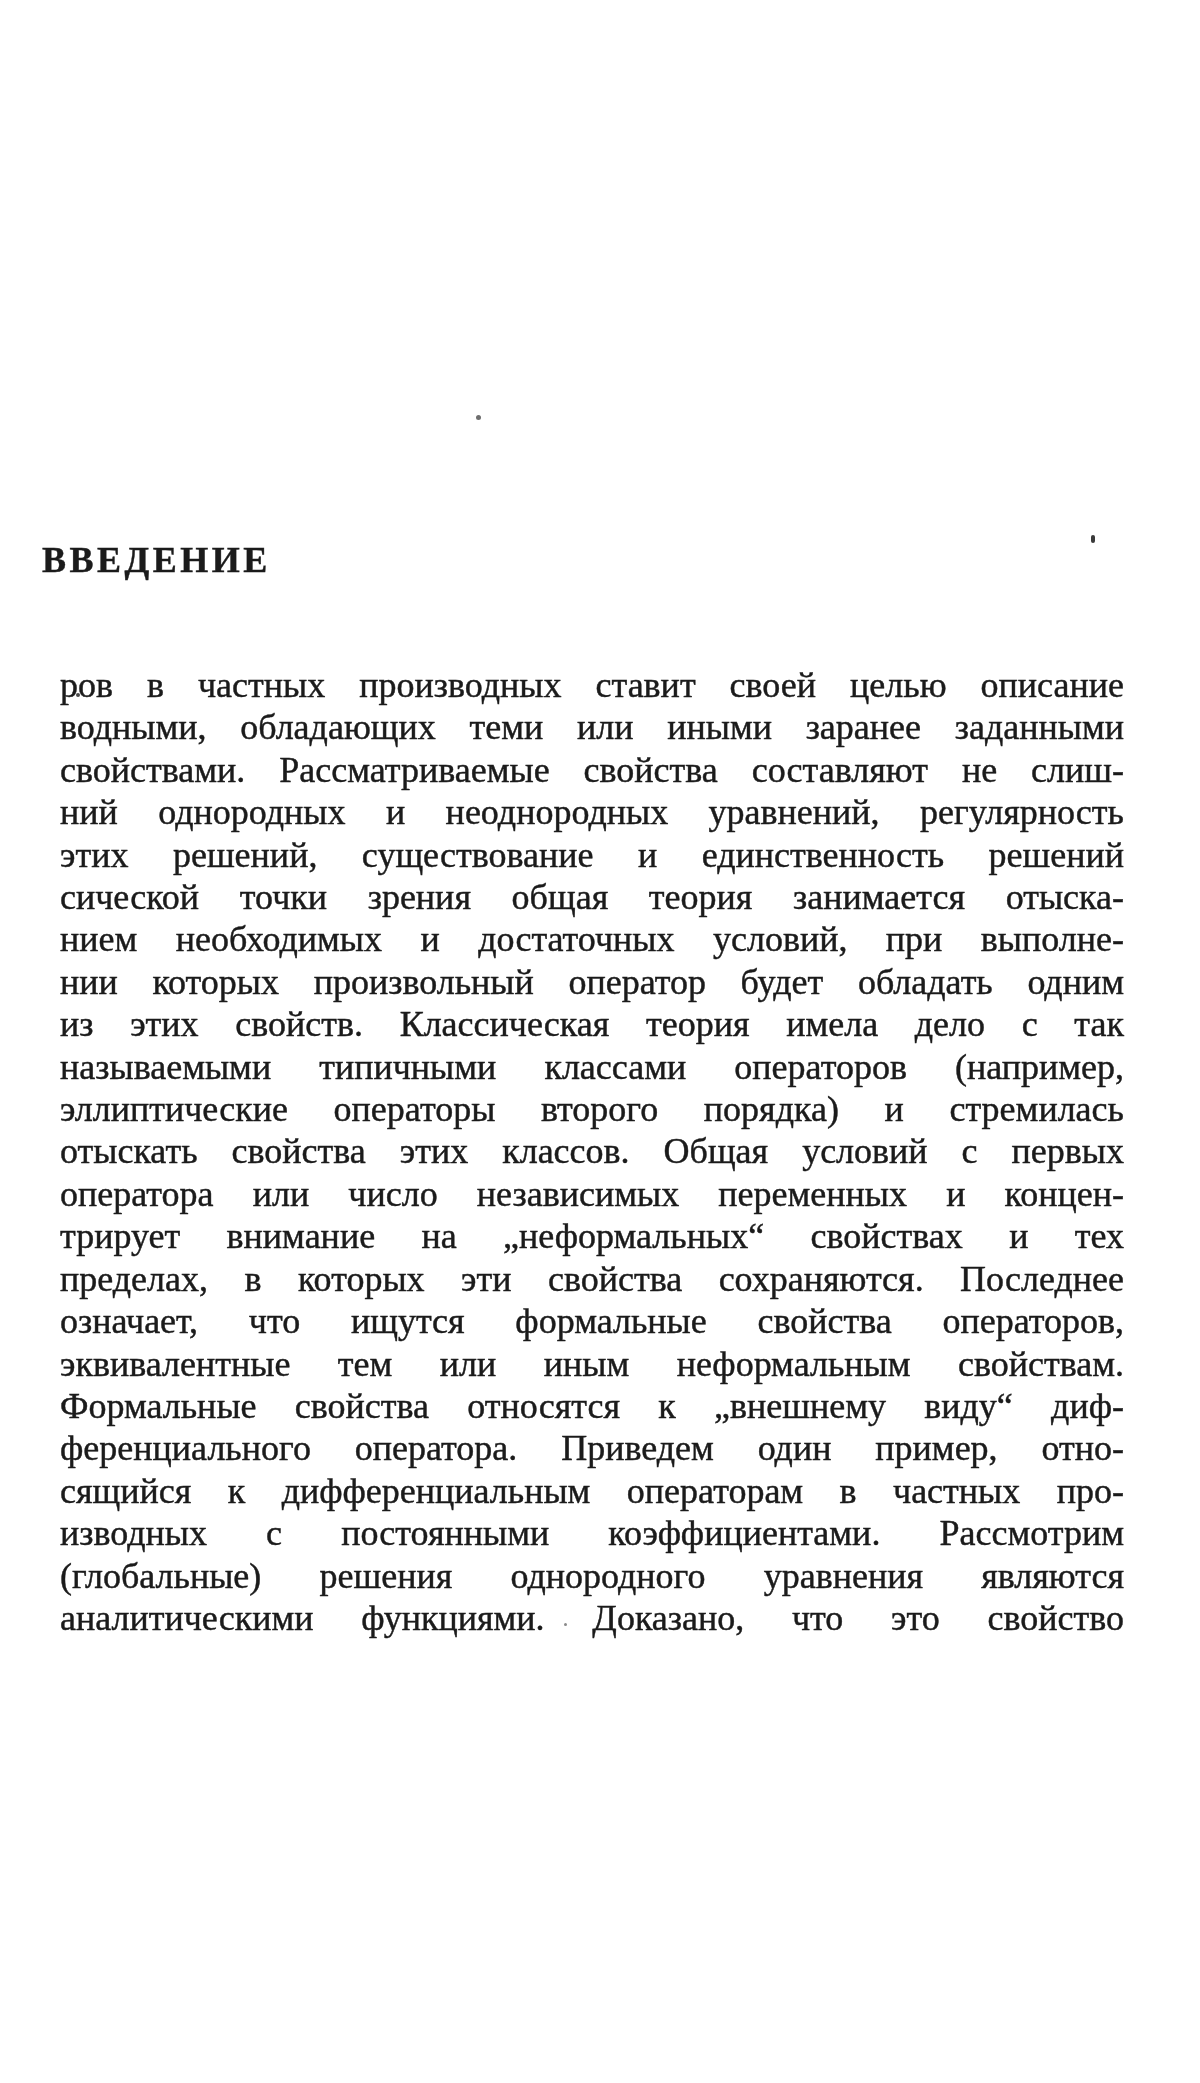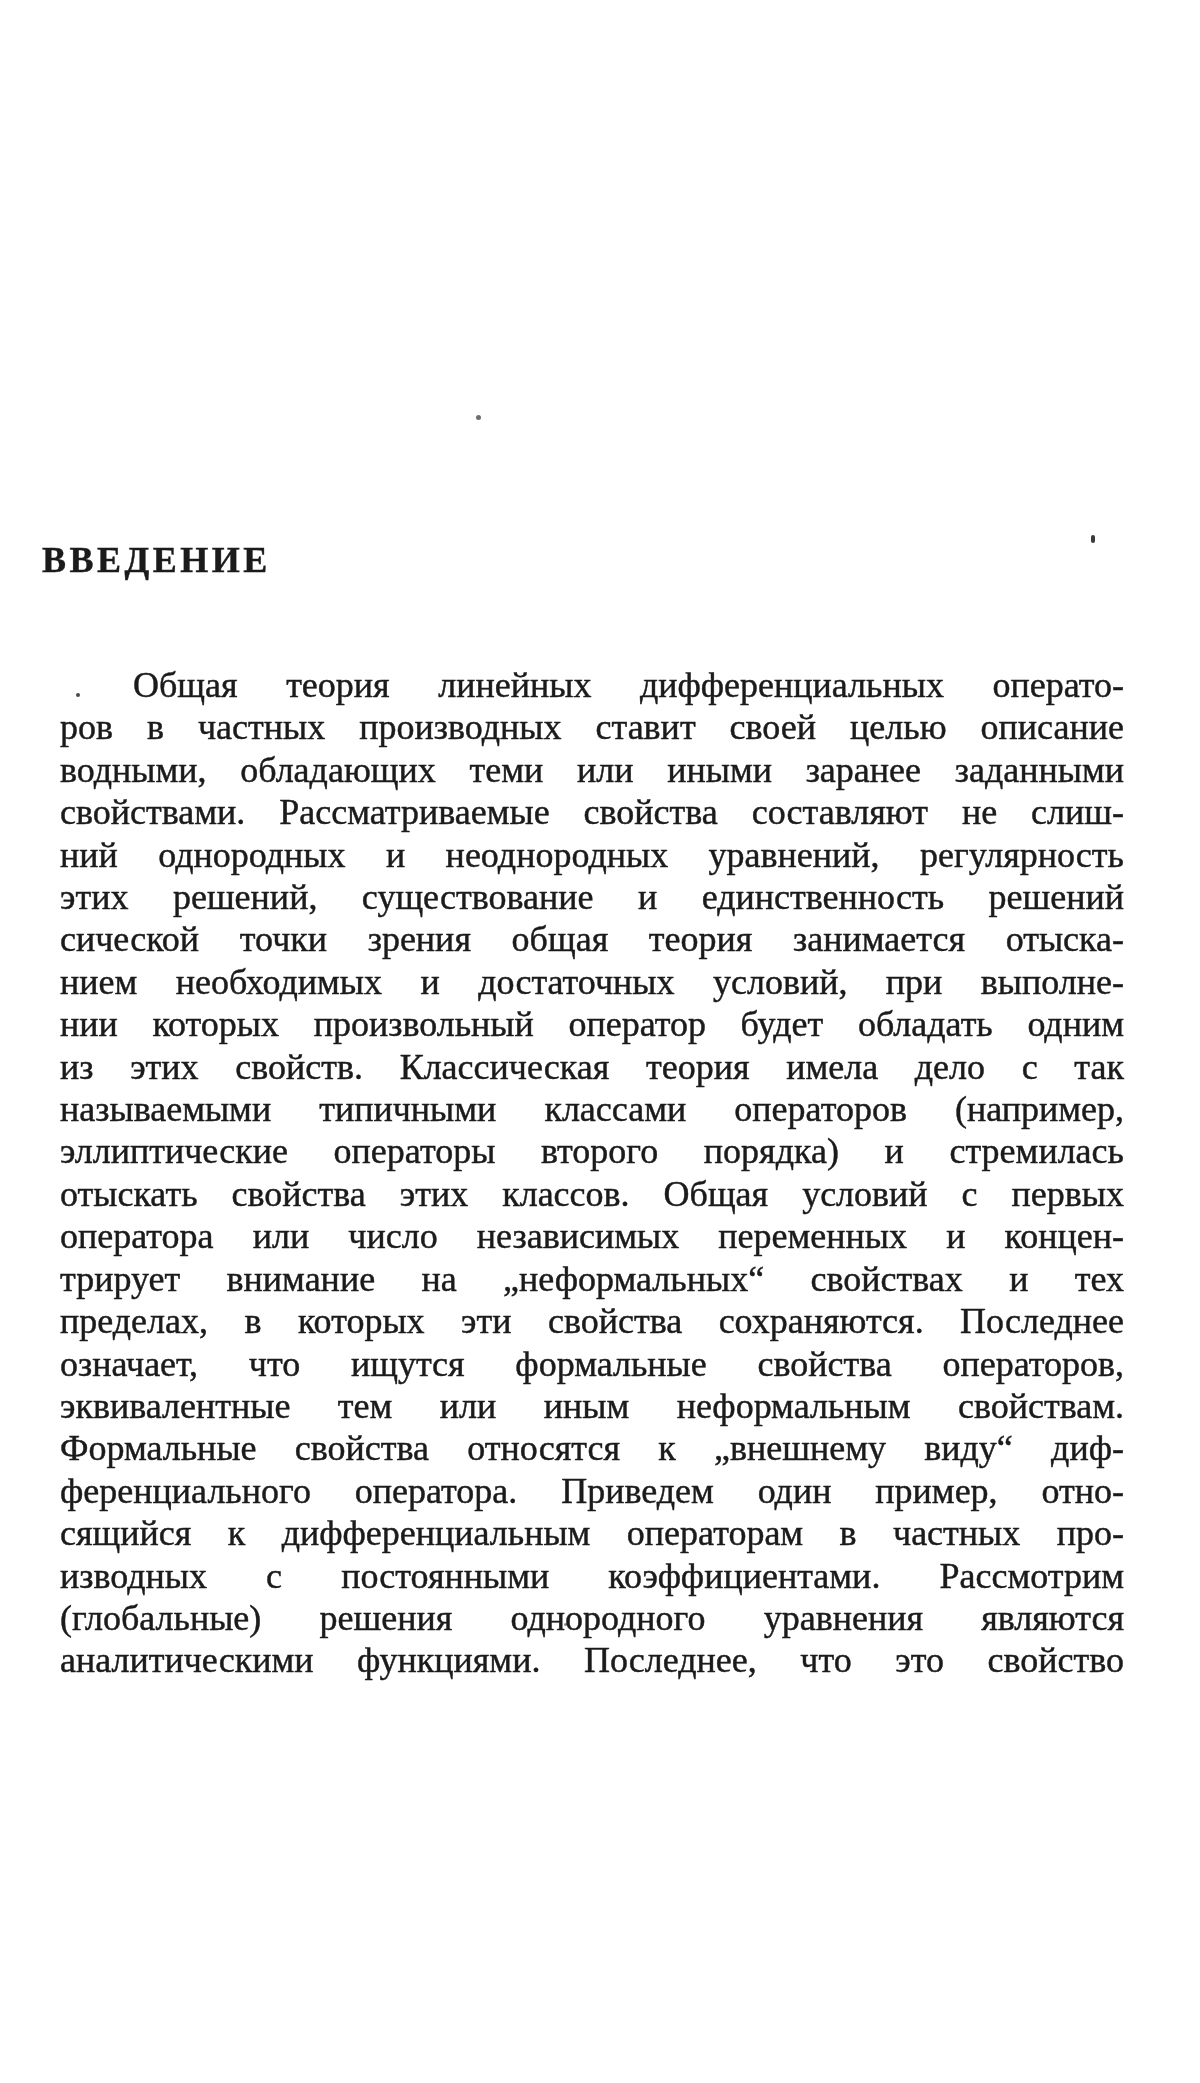--- a/index.html
+++ b/index.html
@@ -69,21 +69,20 @@
 <div class="page">
 
   <span class="speck s1"></span>
   <span class="speck s2"></span>
   <span class="speck s3"></span>
   <span class="speck s4"></span>
 
   <h1 class="page-title">ВВЕДЕНИЕ</h1>
 
   <div class="paragraph">
-    <div class="text-line indent">Общая теория линейных дифференциальных операто-</div>
     <div class="text-line">ров в частных производных ставит своей целью описание</div>
     <div class="text-line">водными, обладающих теми или иными заранее заданными</div>
     <div class="text-line">свойствами. Рассматриваемые свойства составляют не слиш-</div>
     <div class="text-line">ний однородных и неоднородных уравнений, регулярность</div>
     <div class="text-line">этих решений, существование и единственность решений</div>
     <div class="text-line">сической точки зрения общая теория занимается отыска-</div>
     <div class="text-line">нием необходимых и достаточных условий, при выполне-</div>
     <div class="text-line">нии которых произвольный оператор будет обладать одним</div>
     <div class="text-line">из этих свойств. Классическая теория имела дело с так</div>
     <div class="text-line">называемыми типичными классами операторов (например,</div>
@@ -92,16 +91,16 @@
     <div class="text-line">оператора или число независимых переменных и концен-</div>
     <div class="text-line">трирует внимание на „неформальных“ свойствах и тех</div>
     <div class="text-line">пределах, в которых эти свойства сохраняются. Последнее</div>
     <div class="text-line">означает, что ищутся формальные свойства операторов,</div>
     <div class="text-line">эквивалентные тем или иным неформальным свойствам.</div>
     <div class="text-line">Формальные свойства относятся к „внешнему виду“ диф-</div>
     <div class="text-line">ференциального оператора. Приведем один пример, отно-</div>
     <div class="text-line">сящийся к дифференциальным операторам в частных про-</div>
     <div class="text-line">изводных с постоянными коэффициентами. Рассмотрим</div>
     <div class="text-line">(глобальные) решения однородного уравнения являются</div>
-    <div class="text-line">аналитическими функциями. Последнее, что это свойство</div>
+    <div class="text-line">аналитическими функциями. Доказано, что это свойство</div>
   </div>
 
 </div>
 
 </body></html>

